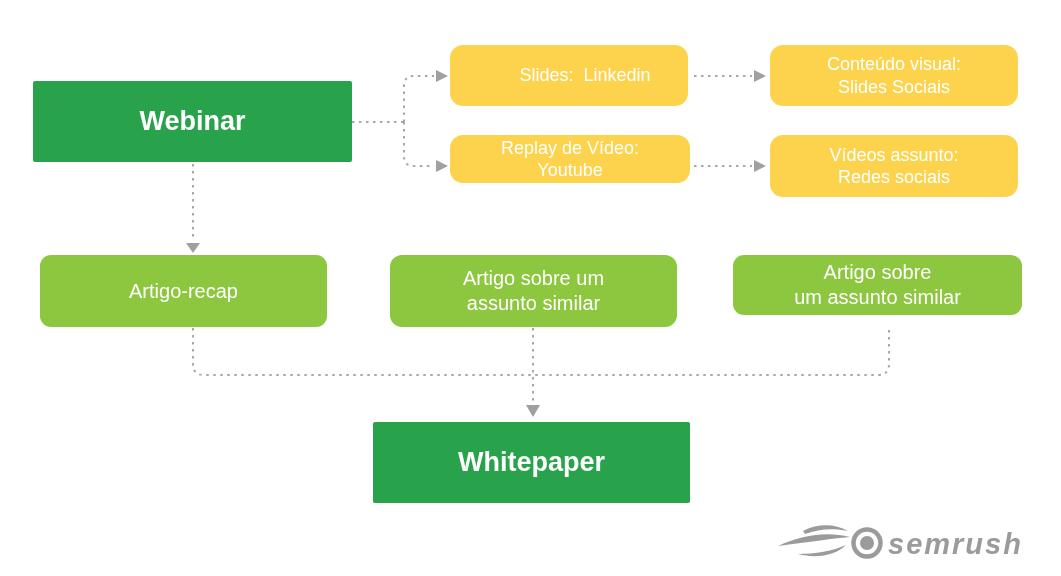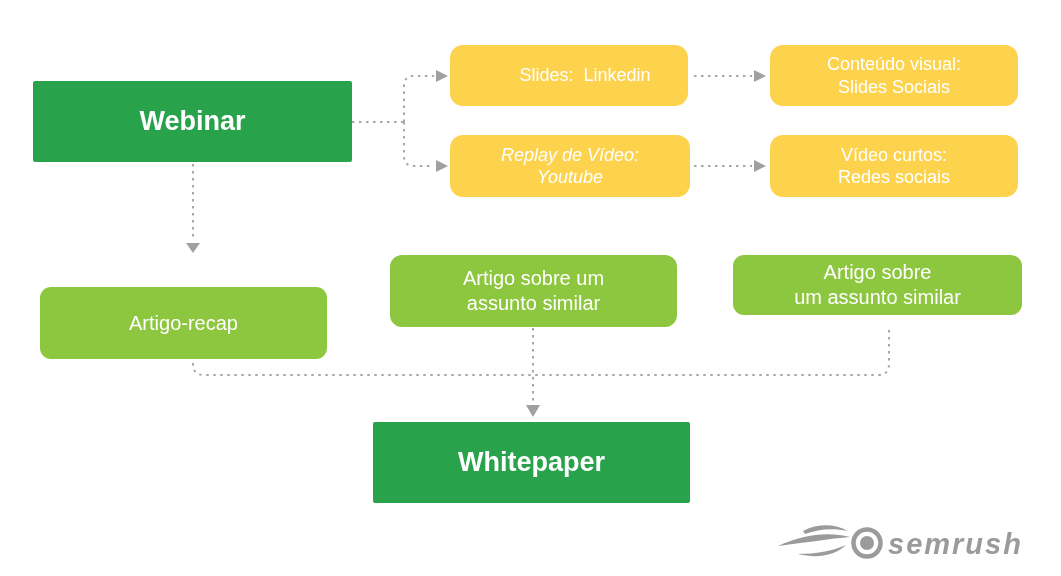--- a/index.html
+++ b/index.html
@@ -18,23 +18,23 @@
     box-sizing:border-box;
   }
   .lbl{white-space:pre-wrap;line-height:1.25;}
   .primary{background:#28A24B;font-weight:bold;font-size:27px;border-radius:2px;}
   .yellow{background:#FDD34E;font-size:18px;border-radius:13px;}
   .lgreen{background:#8DC63F;font-size:20px;border-radius:11px;}
 
   #n-webinar   {left:33px;  top:81px;  width:319px; height:81px;}
   #n-slides    {left:450px; top:45px;  width:238px; height:61px;padding-left:32px;}
   #n-conteudo  {left:770px; top:45px;  width:248px; height:61px;}
-  #n-replay    {left:450px; top:135px; width:240px; height:62px;font-style:italic;}
+  #n-replay    {left:450px; top:135px; width:240px; height:48px;}
   #n-videos    {left:770px; top:135px; width:248px; height:62px;}
-  #n-recap     {left:40px;  top:255px; width:287px; height:72px;margin-top:32px;}
+  #n-recap     {left:40px;  top:255px; width:287px; height:72px;}
   #n-similar1  {left:390px; top:255px; width:287px; height:72px;border-radius:12px;}
   #n-similar2  {left:733px; top:255px; width:289px; height:60px;}
   #n-whitepaper{left:373px; top:422px; width:317px; height:81px;align-items:center;}
 
   #connectors{position:absolute;left:0;top:0;}
   #connectors path.dot{
     fill:none;stroke:#A8A8A8;stroke-width:2;stroke-dasharray:2.5 4.5;
   }
   #connectors polygon{fill:#A0A0A0;}
 
@@ -80,21 +80,21 @@
     <span class="lbl">Conteúdo visual:
 Slides Sociais</span>
   </div>
 
   <div class="node yellow" id="n-replay">
     <span class="lbl">Replay de Vídeo:
 Youtube</span>
   </div>
 
   <div class="node yellow" id="n-videos">
-    <span class="lbl">Vídeo curtos:
+    <span class="lbl">Vídeos assunto:
 Redes sociais</span>
   </div>
 
   <div class="node lgreen" id="n-recap">
     <span class="lbl">Artigo-recap</span>
   </div>
 
   <div class="node lgreen" id="n-similar1">
     <span class="lbl">Artigo sobre um
 assunto similar</span>

